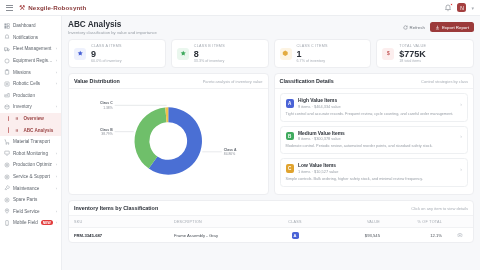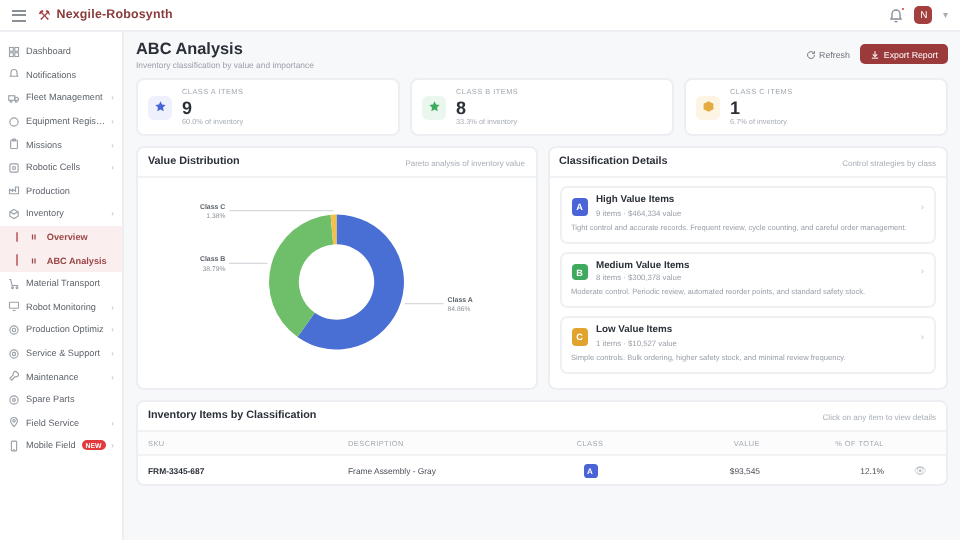--- a/index.html
+++ b/index.html
@@ -394,20 +394,32 @@
           <div class="kpi">
             <div class="kpi-ico" style="background:#fdf4e3">
               <svg width="6.5" height="6.5" viewBox="0 0 16 16" fill="#e0a32e">
                 <path d="M8 1.5l6 3.2v6.6L8 14.5 2 11.3V4.7z" opacity=".9"></path>
               </svg>
             </div>
             <div class="kpi-txt">
               <div class="kpi-label">CLASS C ITEMS</div>
               <div class="kpi-value">1</div>
               <div class="kpi-sub">6.7% of inventory</div>
+            </div>
+          </div>
+          <div class="kpi">
+            <div class="kpi-ico" style="background:#fceeee">
+              <svg width="6.5" height="6.5" viewBox="0 0 16 16" fill="#c0504f">
+                <text x="8" y="12" font-size="12" text-anchor="middle" font-family="Liberation Sans" font-weight="bold">$</text>
+              </svg>
+            </div>
+            <div class="kpi-txt">
+              <div class="kpi-label">TOTAL VALUE</div>
+              <div class="kpi-value">$775K</div>
+              <div class="kpi-sub">18 total items</div>
             </div>
           </div>
         </div>
 
       <div class="panels">
 
         <section class="panel">
           <div class="panel-head">
             <span class="panel-title">Value Distribution</span>
             <span class="panel-note">Pareto analysis of inventory value</span>

